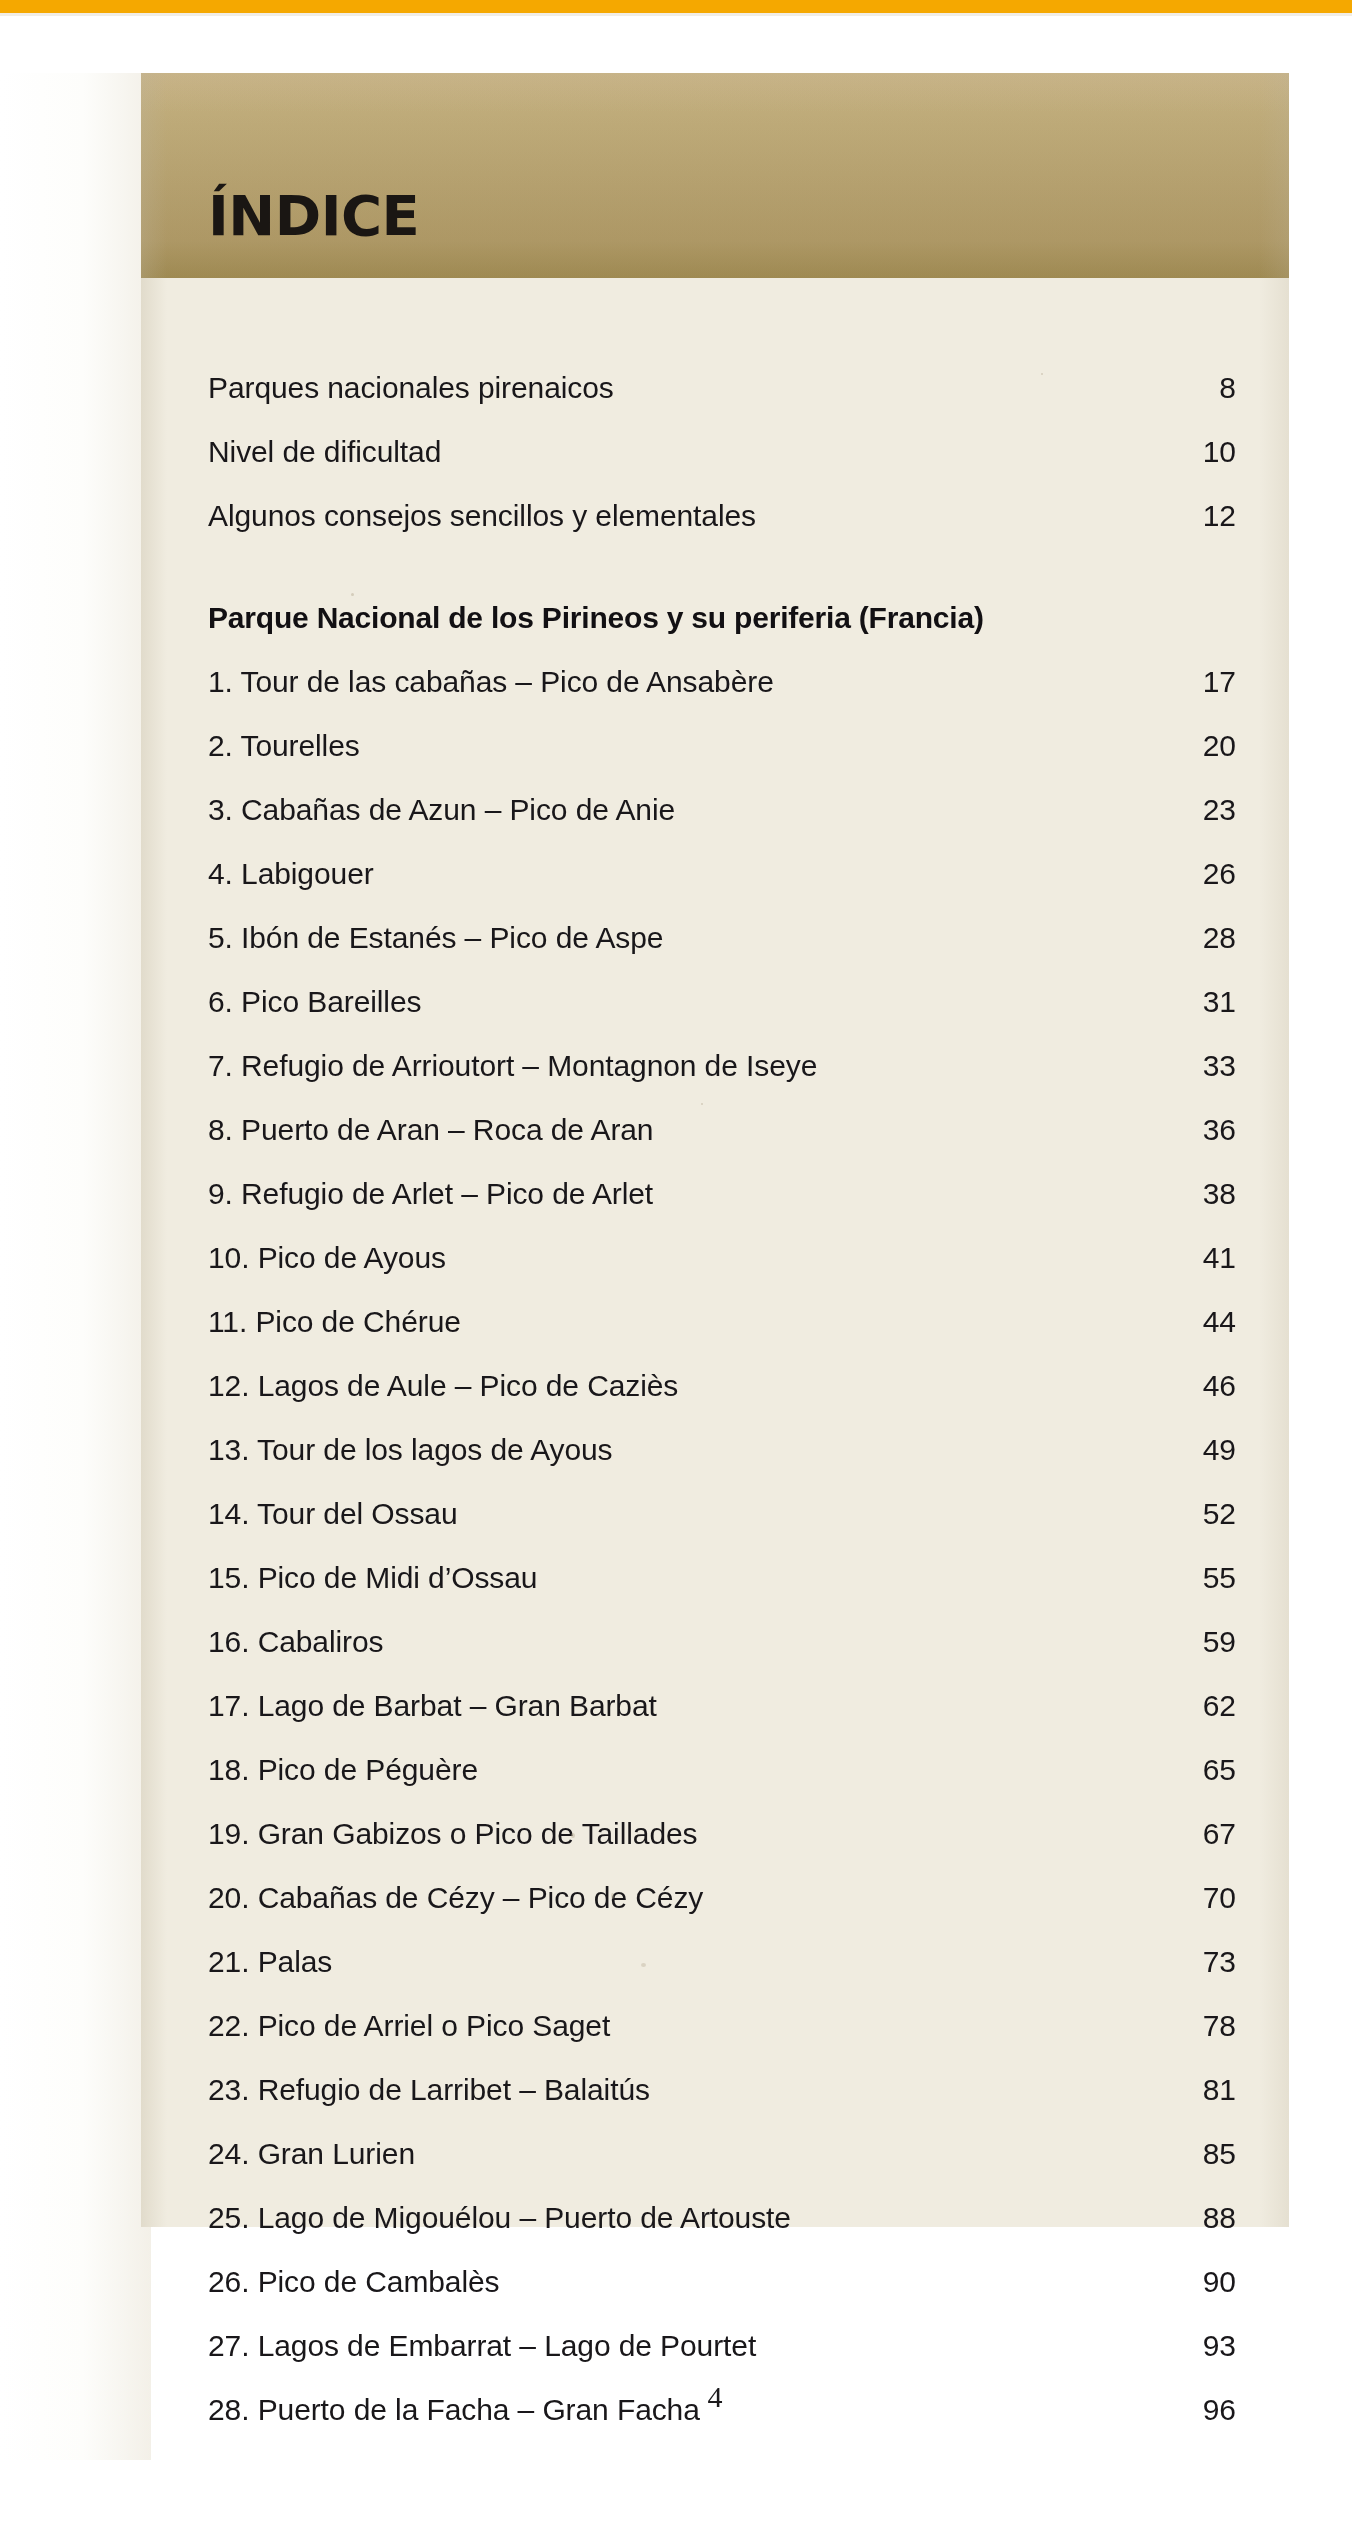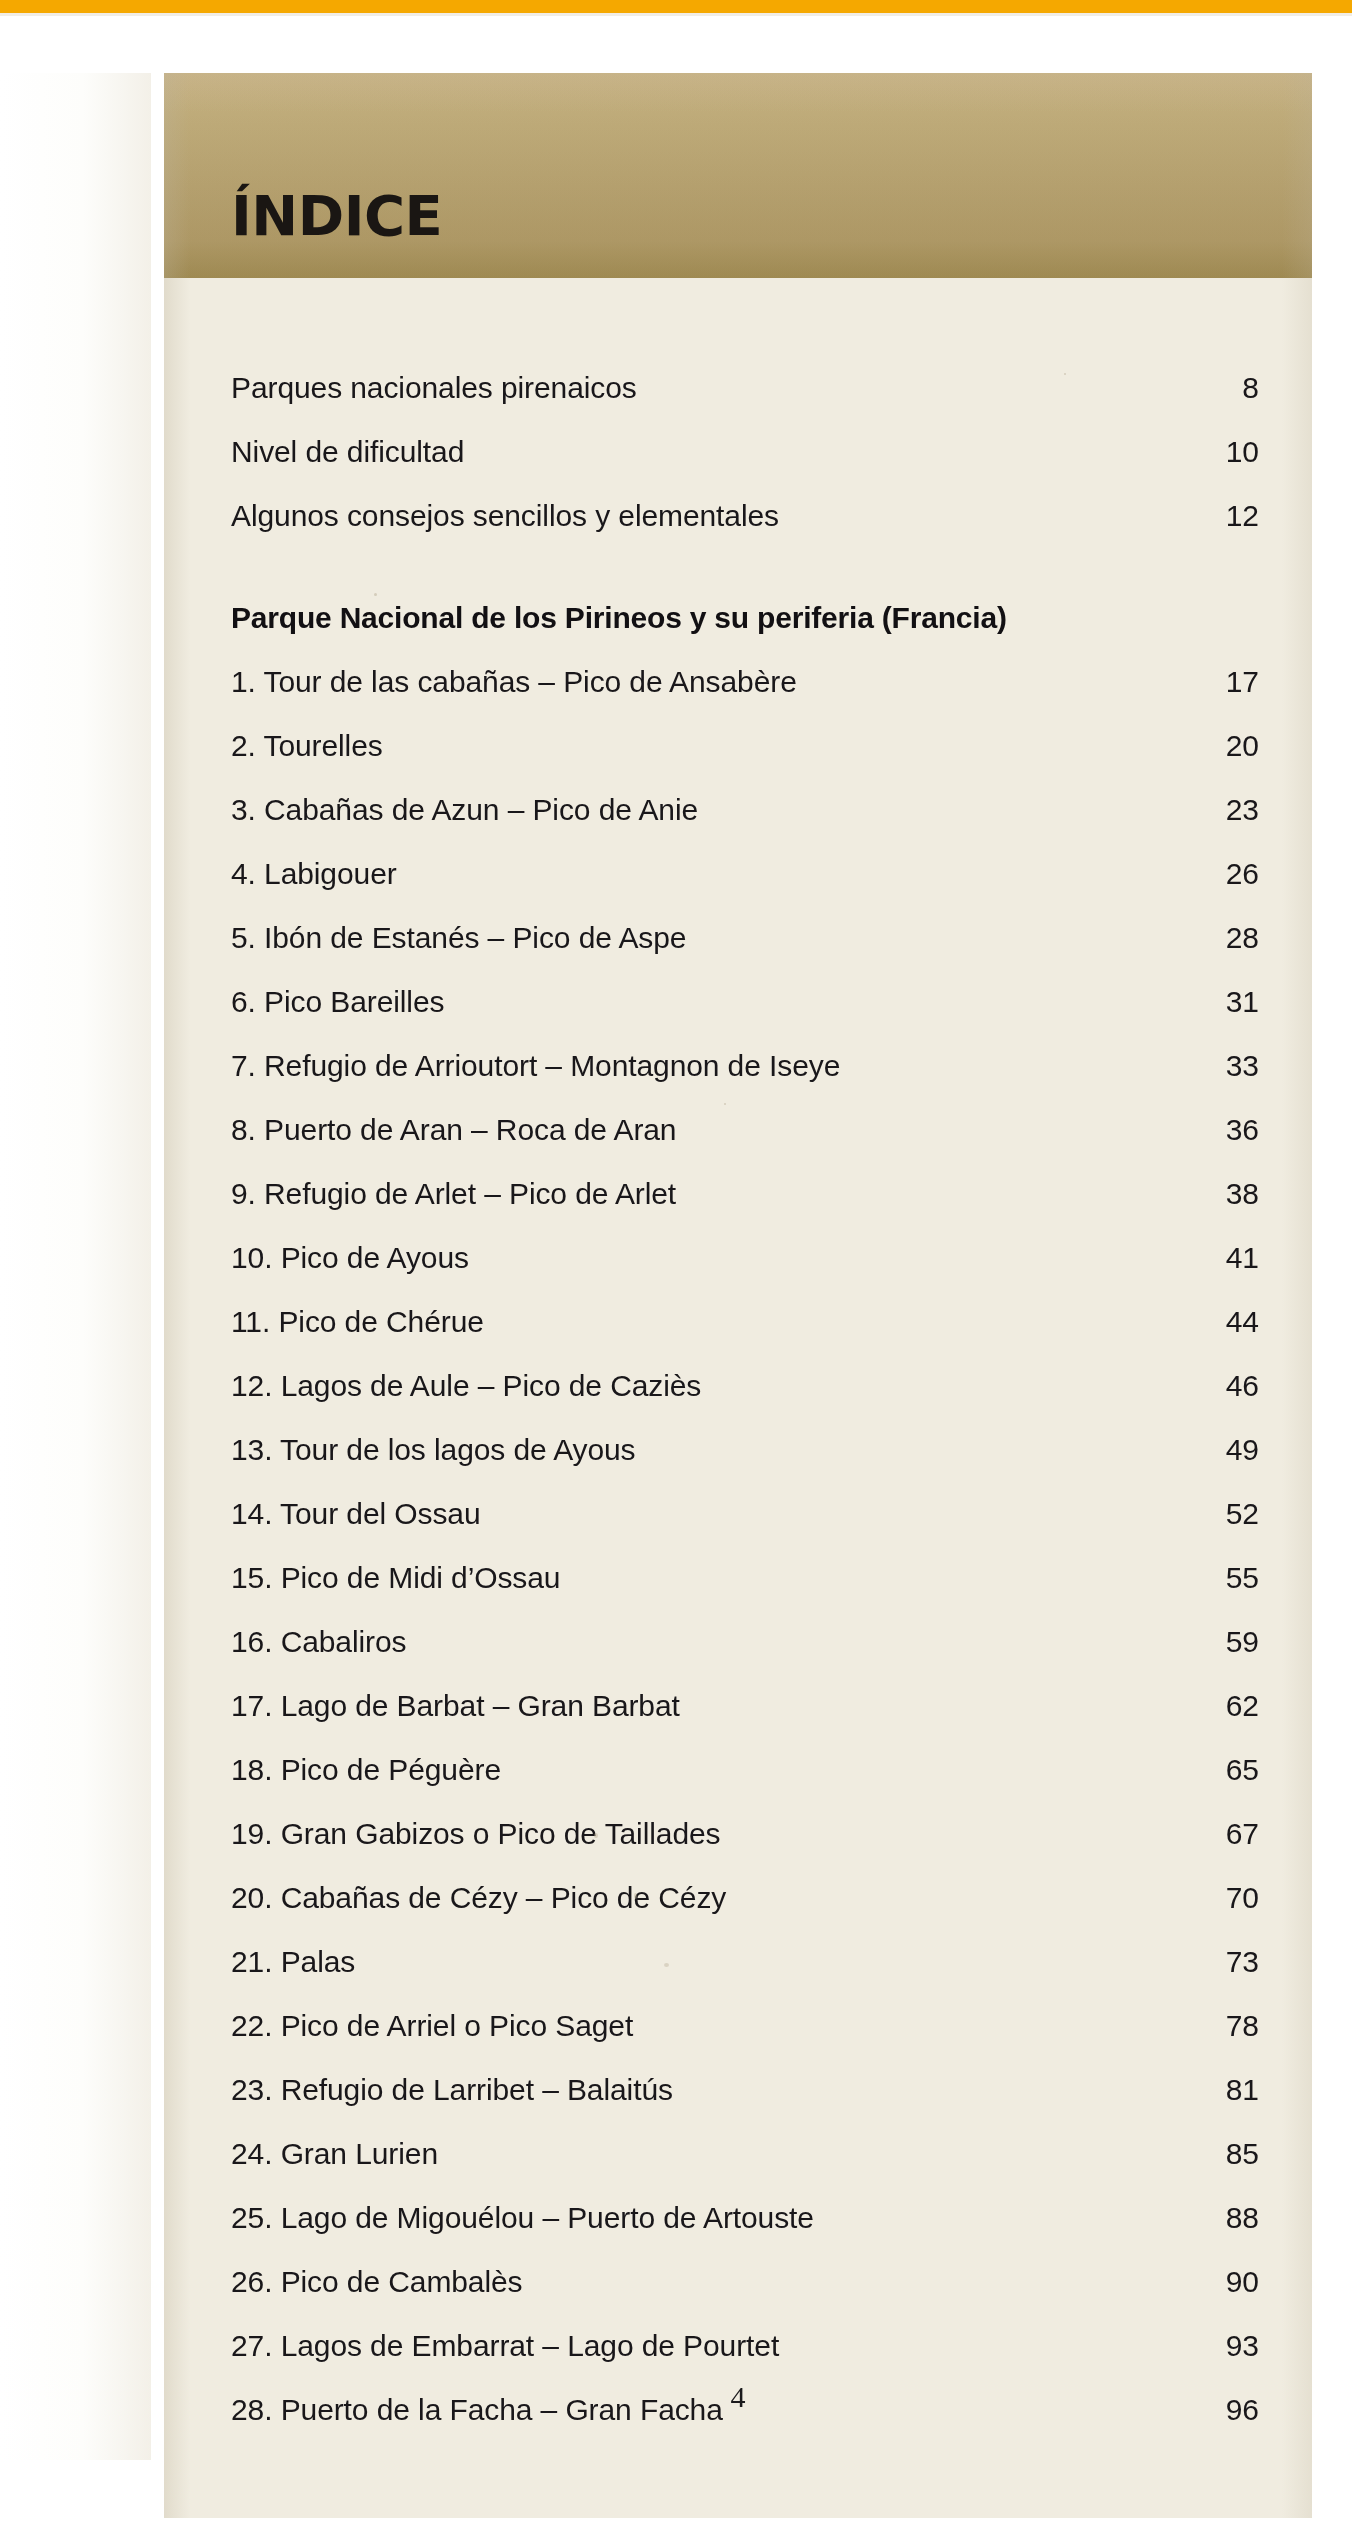--- a/index.html
+++ b/index.html
@@ -30,24 +30,24 @@
     top: 13px;
     width: 1352px;
     height: 3px;
     background: #e6dfd0;
     opacity: .55;
   }
 
   
   .page-sheet {
     position: absolute;
-    left: 164px;
+    left: 141px;
     top: 73px;
     width: 1148px;
-    height: 2445px;
+    height: 2154px;
     background: #f0ece0;
   }
   
   .page-sheet::after {
     content: "";
     position: absolute;
     inset: 0;
     background:
       linear-gradient(90deg, rgba(190,180,155,.30) 0px, rgba(190,180,155,0) 26px),
       linear-gradient(270deg, rgba(190,180,155,.22) 0px, rgba(190,180,155,0) 30px),

